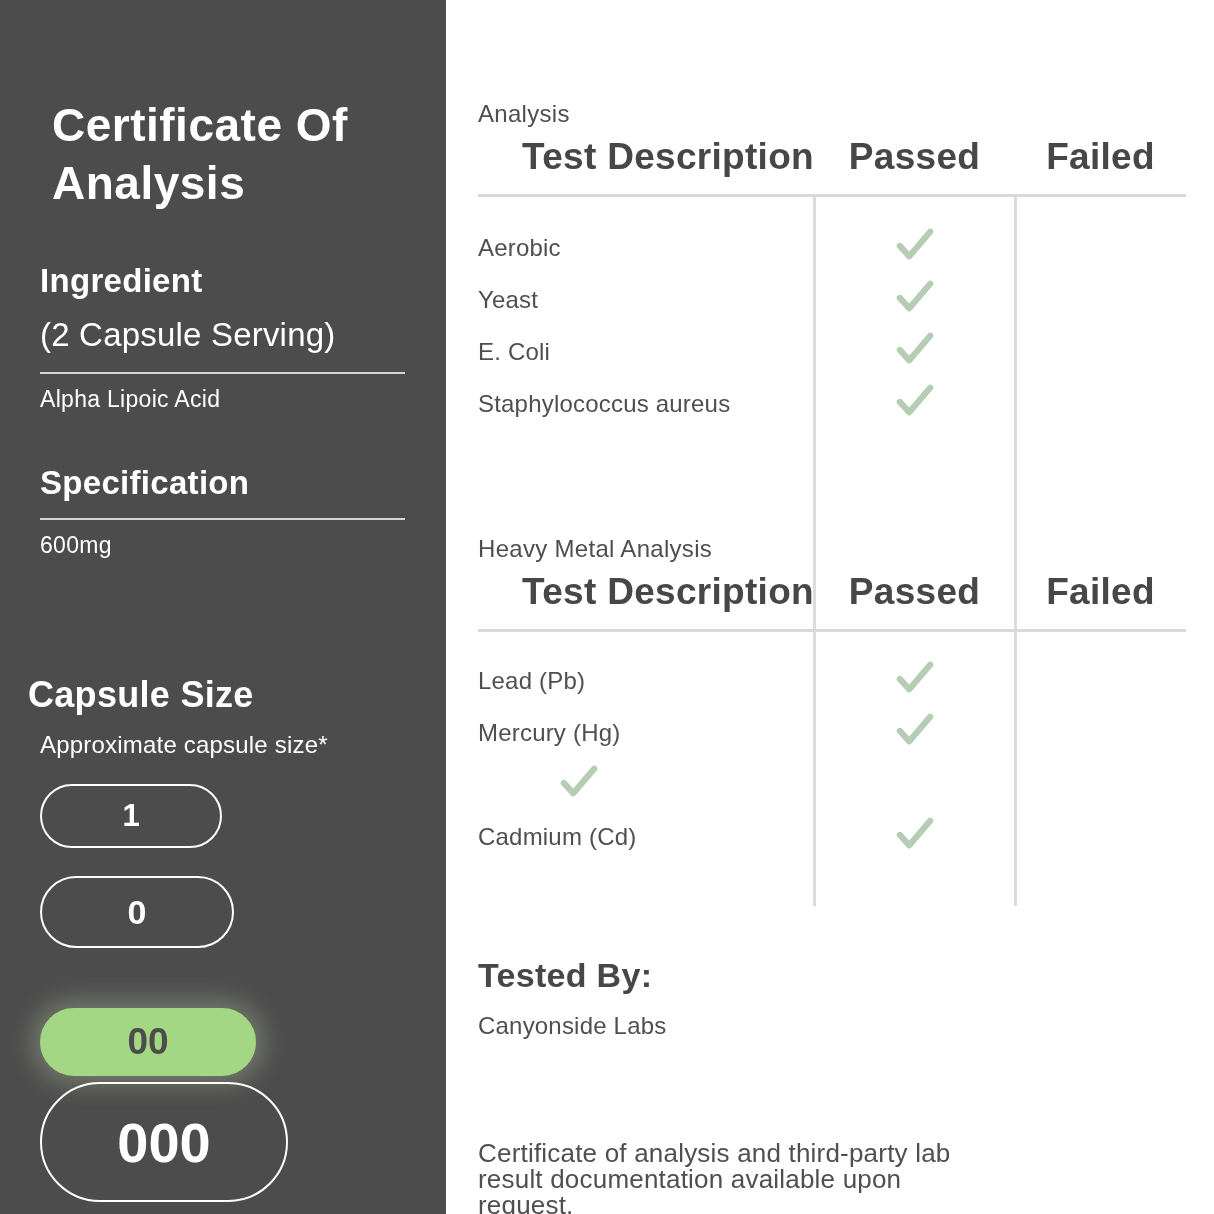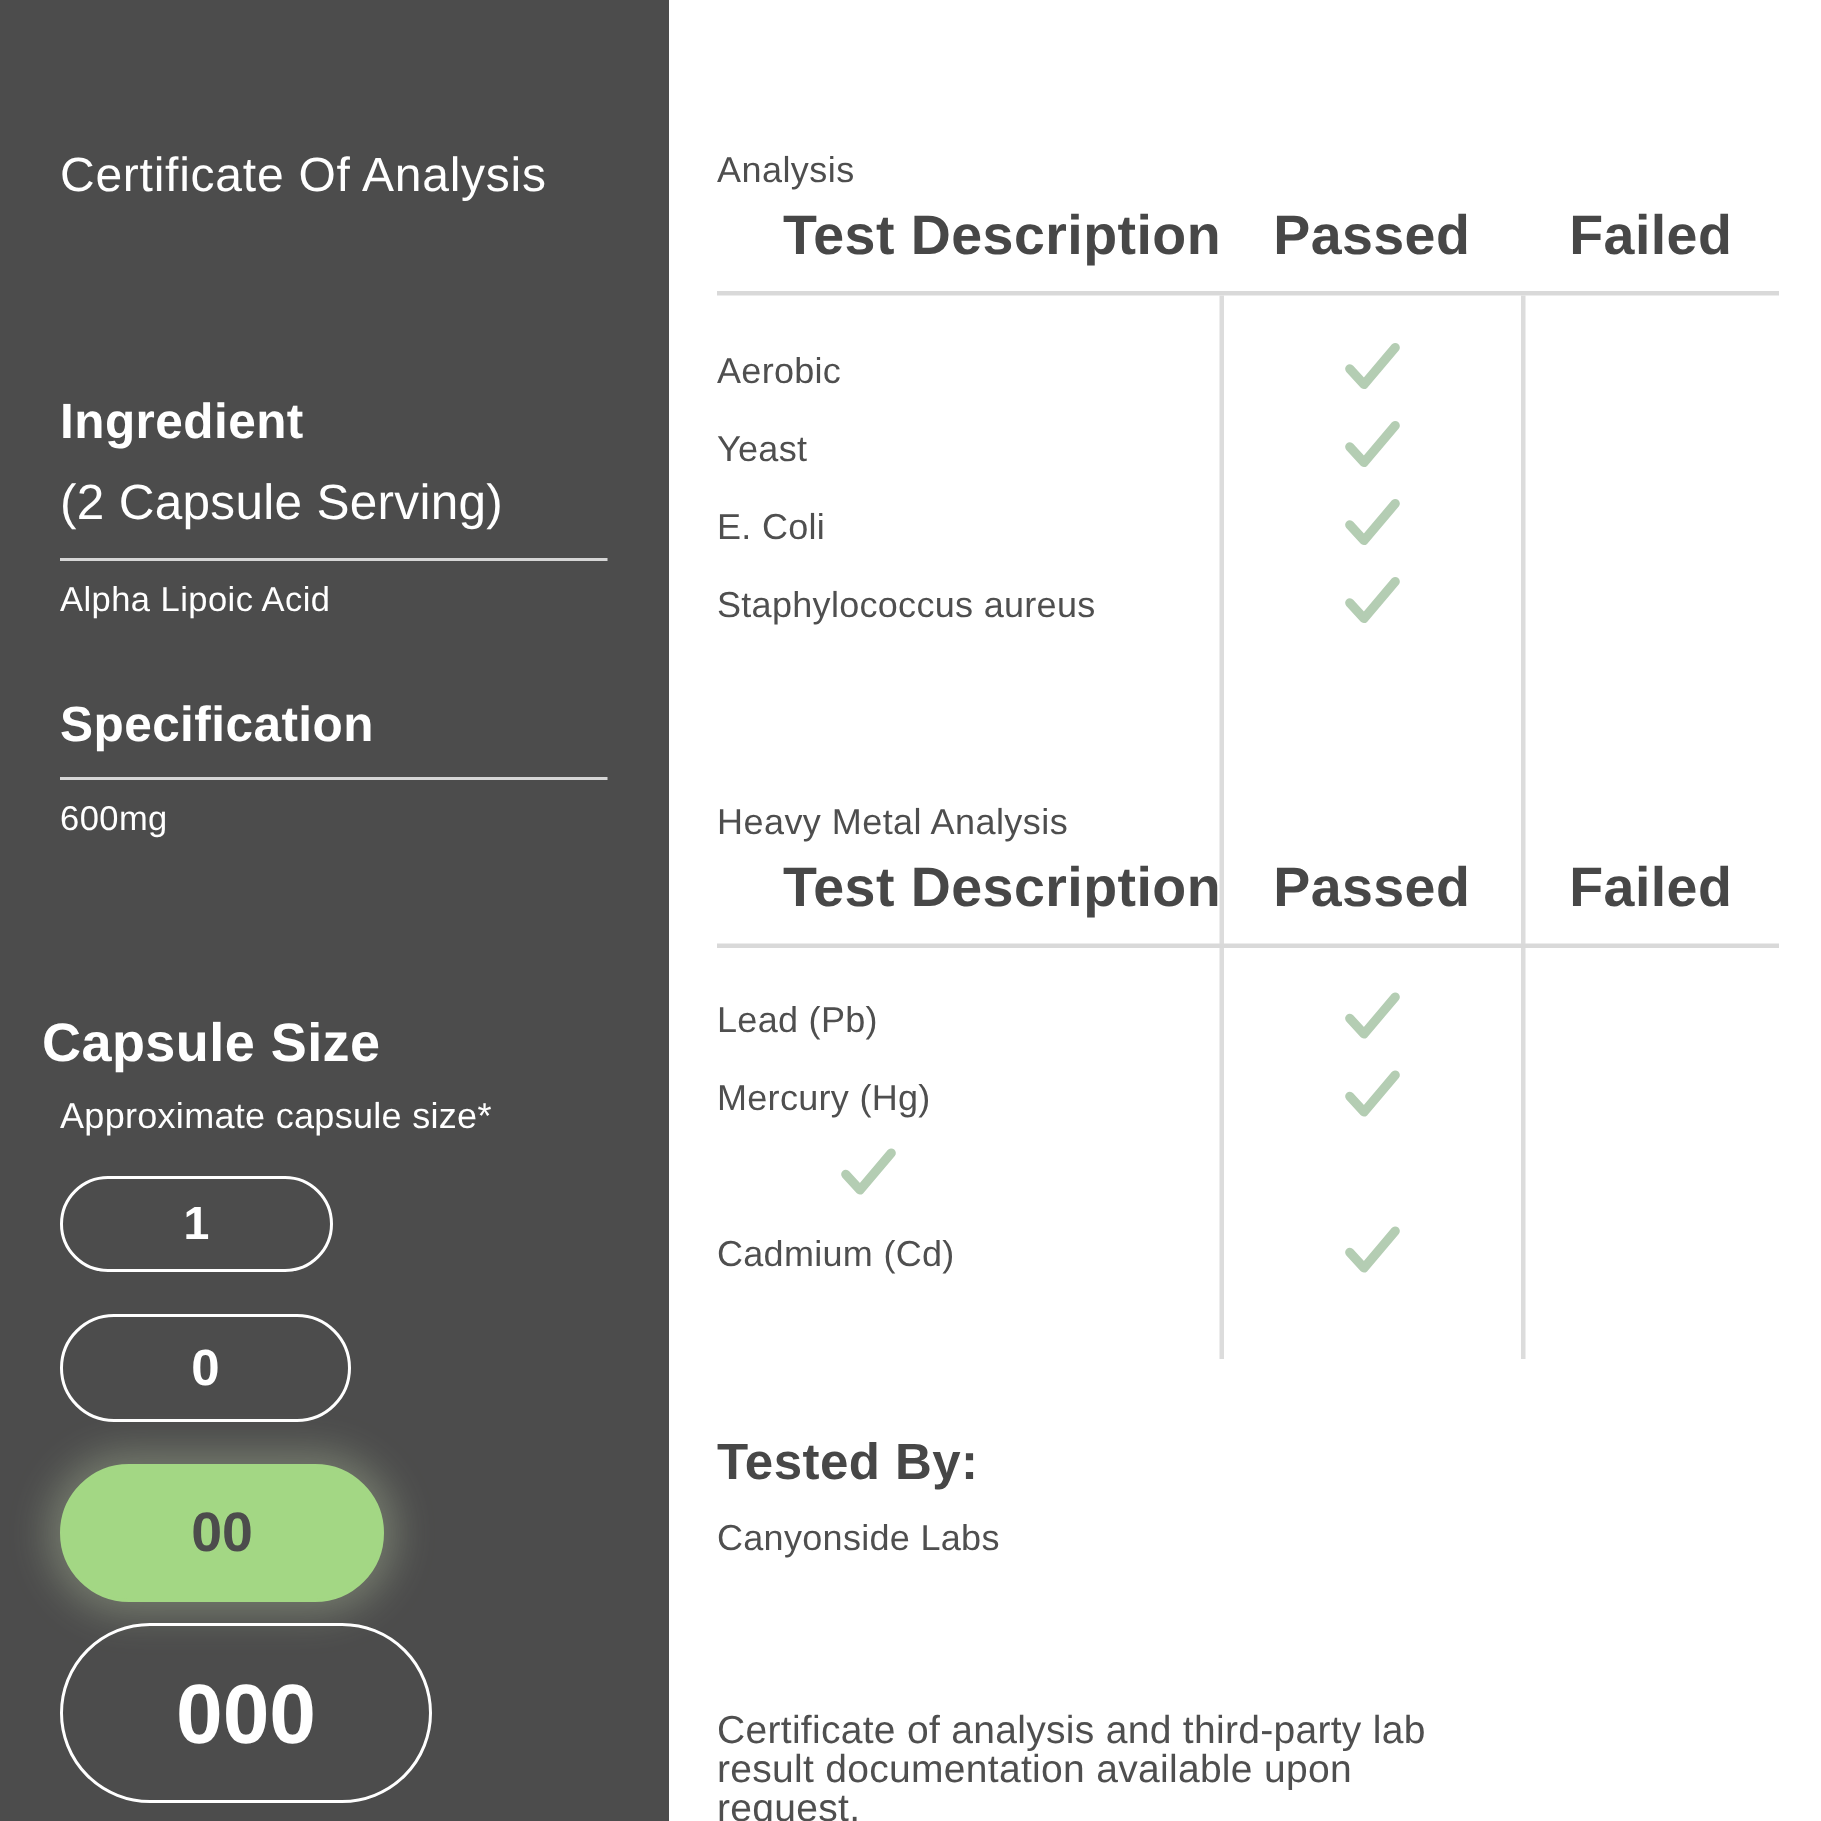--- a/index.html
+++ b/index.html
@@ -19,22 +19,22 @@
     overflow:hidden;
   }
 
   
   .sidebar{
     position:absolute;left:0;top:0;width:446px;height:1214px;
     background:var(--sidebar-bg);
     color:#ffffff;
   }
   .sb-title{
-    position:absolute;left:40px;top:96px;width:330px;
-    font-size:32px;font-weight:400;line-height:1.27;letter-spacing:.5px;
+    position:absolute;left:52px;top:96px;width:330px;
+    font-size:46px;font-weight:700;line-height:1.27;letter-spacing:.5px;
   }
   .sb-ingredient-heading{
     position:absolute;left:40px;top:262px;
     font-size:33px;font-weight:700;letter-spacing:.3px;
   }
   .sb-ingredient-sub{
     position:absolute;left:40px;top:316px;
     font-size:33px;font-weight:400;letter-spacing:.2px;
   }
   .rule{
@@ -61,21 +61,21 @@
     font-size:24px;font-weight:400;letter-spacing:.2px;
   }
   .pill{
     position:absolute;left:40px;
     border:2.5px solid #ffffff;border-radius:999px;
     display:flex;align-items:center;justify-content:center;
     color:#ffffff;font-weight:700;
   }
   .pill-1{top:784px;width:182px;height:64px;font-size:31px;}
   .pill-2{top:876px;width:194px;height:72px;font-size:34px;}
-  .pill-3{top:976px;width:216px;height:92px;font-size:37px;}
+  .pill-3{top:1008px;width:216px;height:68px;font-size:37px;}
   .pill-4{top:1082px;width:248px;height:120px;font-size:56px;}
   .pill.selected{
     background:var(--accent-green);
     border-color:var(--accent-green);
     color:var(--sidebar-bg);
     box-shadow:0 0 26px 8px rgba(215,236,190,.30);
   }
 
   
   .section-label{

